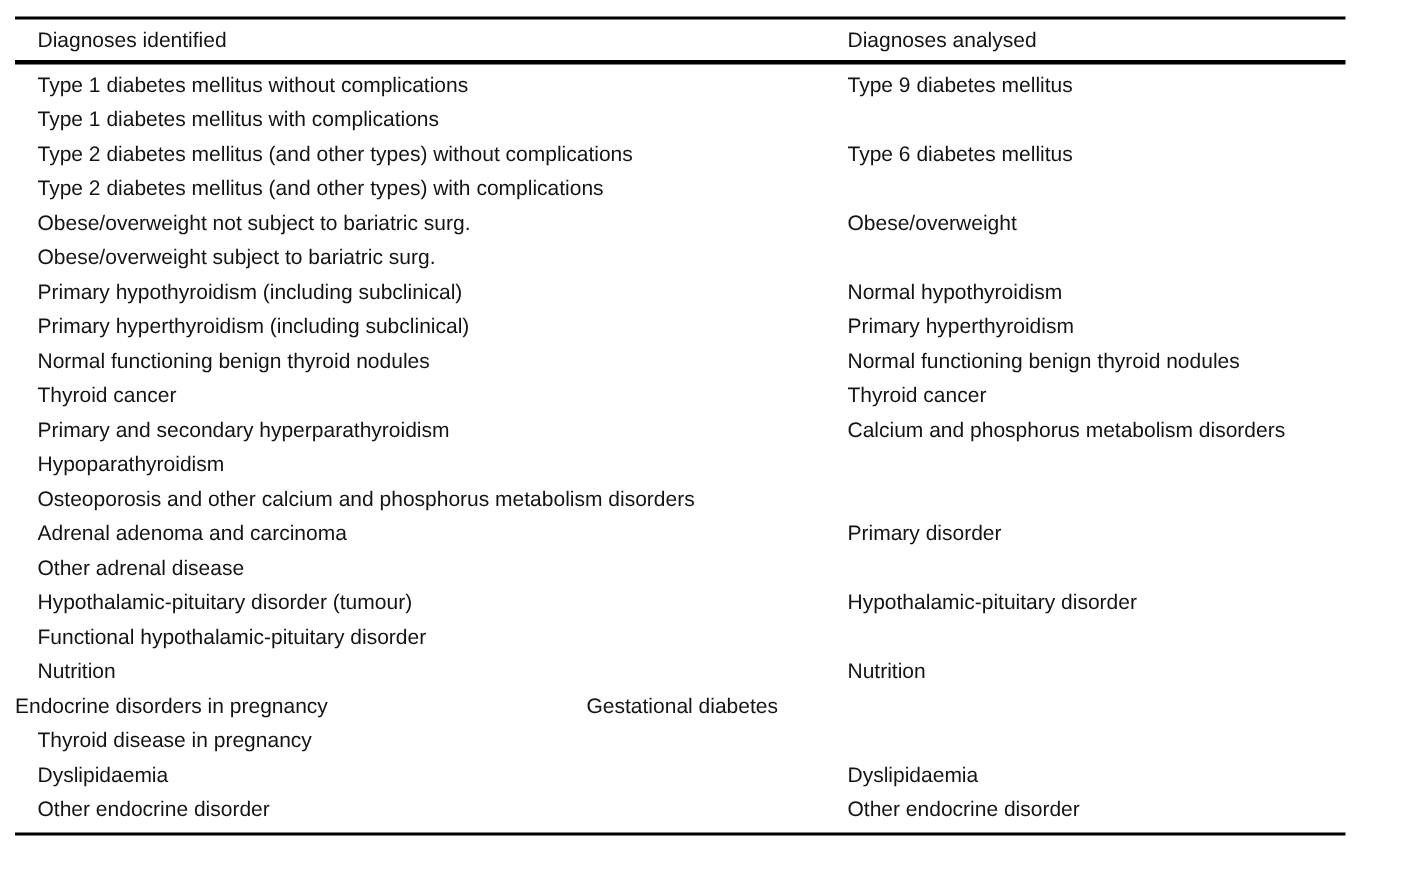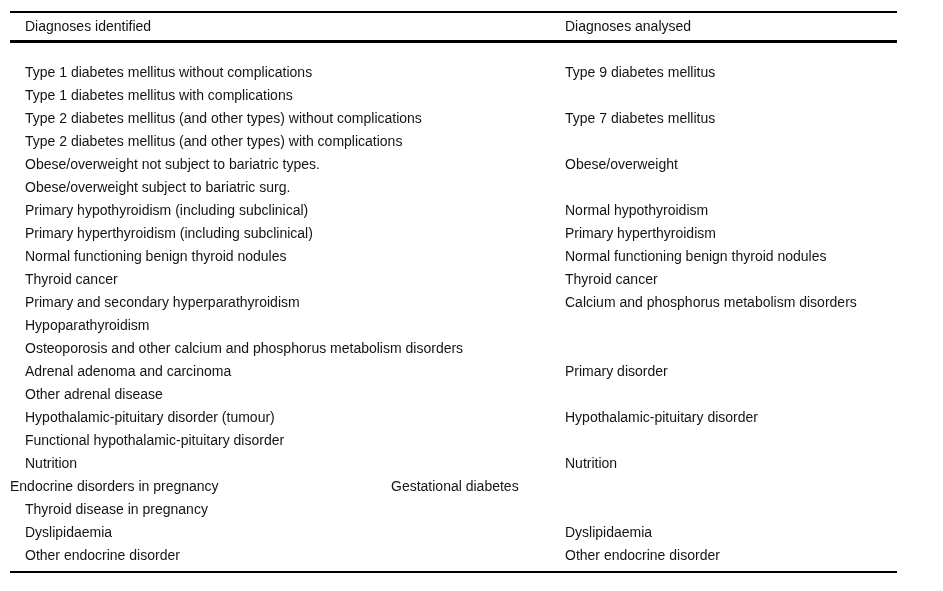--- a/index.html
+++ b/index.html
@@ -19,21 +19,21 @@
     border-top: 2px solid #000000;
     border-bottom: 2px solid #000000;
     background: #ffffff;
   }
   .thead {
     display: flex;
     align-items: center;
     height: 27px;
     border-bottom: 3px solid #000000;
   }
-  .tbody { padding: 18px 0 4px 0; }
+  .tbody { padding: 2px 0 4px 0; }
   .row {
     display: flex;
     align-items: center;
     height: 23px;
   }
   .cell {
     font-size: 14px;
     color: #141414;
     white-space: nowrap;
     line-height: 23px;
@@ -66,28 +66,28 @@
         <div class="row">
           <div class="cell col1">Type 1 diabetes mellitus without complications</div>
           <div class="cell col2">Type 9 diabetes mellitus</div>
         </div>
         <div class="row">
           <div class="cell col1">Type 1 diabetes mellitus with complications</div>
           <div class="cell col2"></div>
         </div>
         <div class="row">
           <div class="cell col1">Type 2 diabetes mellitus (and other types) without complications</div>
-          <div class="cell col2">Type 7 diabetes mellitus</div>
+          <div class="cell col2">Type 6 diabetes mellitus</div>
         </div>
         <div class="row">
           <div class="cell col1">Type 2 diabetes mellitus (and other types) with complications</div>
           <div class="cell col2"></div>
         </div>
         <div class="row">
-          <div class="cell col1">Obese/overweight not subject to bariatric types.</div>
+          <div class="cell col1">Obese/overweight not subject to bariatric surg.</div>
           <div class="cell col2">Obese/overweight</div>
         </div>
         <div class="row">
           <div class="cell col1">Obese/overweight subject to bariatric surg.</div>
           <div class="cell col2"></div>
         </div>
         <div class="row">
           <div class="cell col1">Primary hypothyroidism (including subclinical)</div>
           <div class="cell col2">Normal hypothyroidism</div>
         </div>

